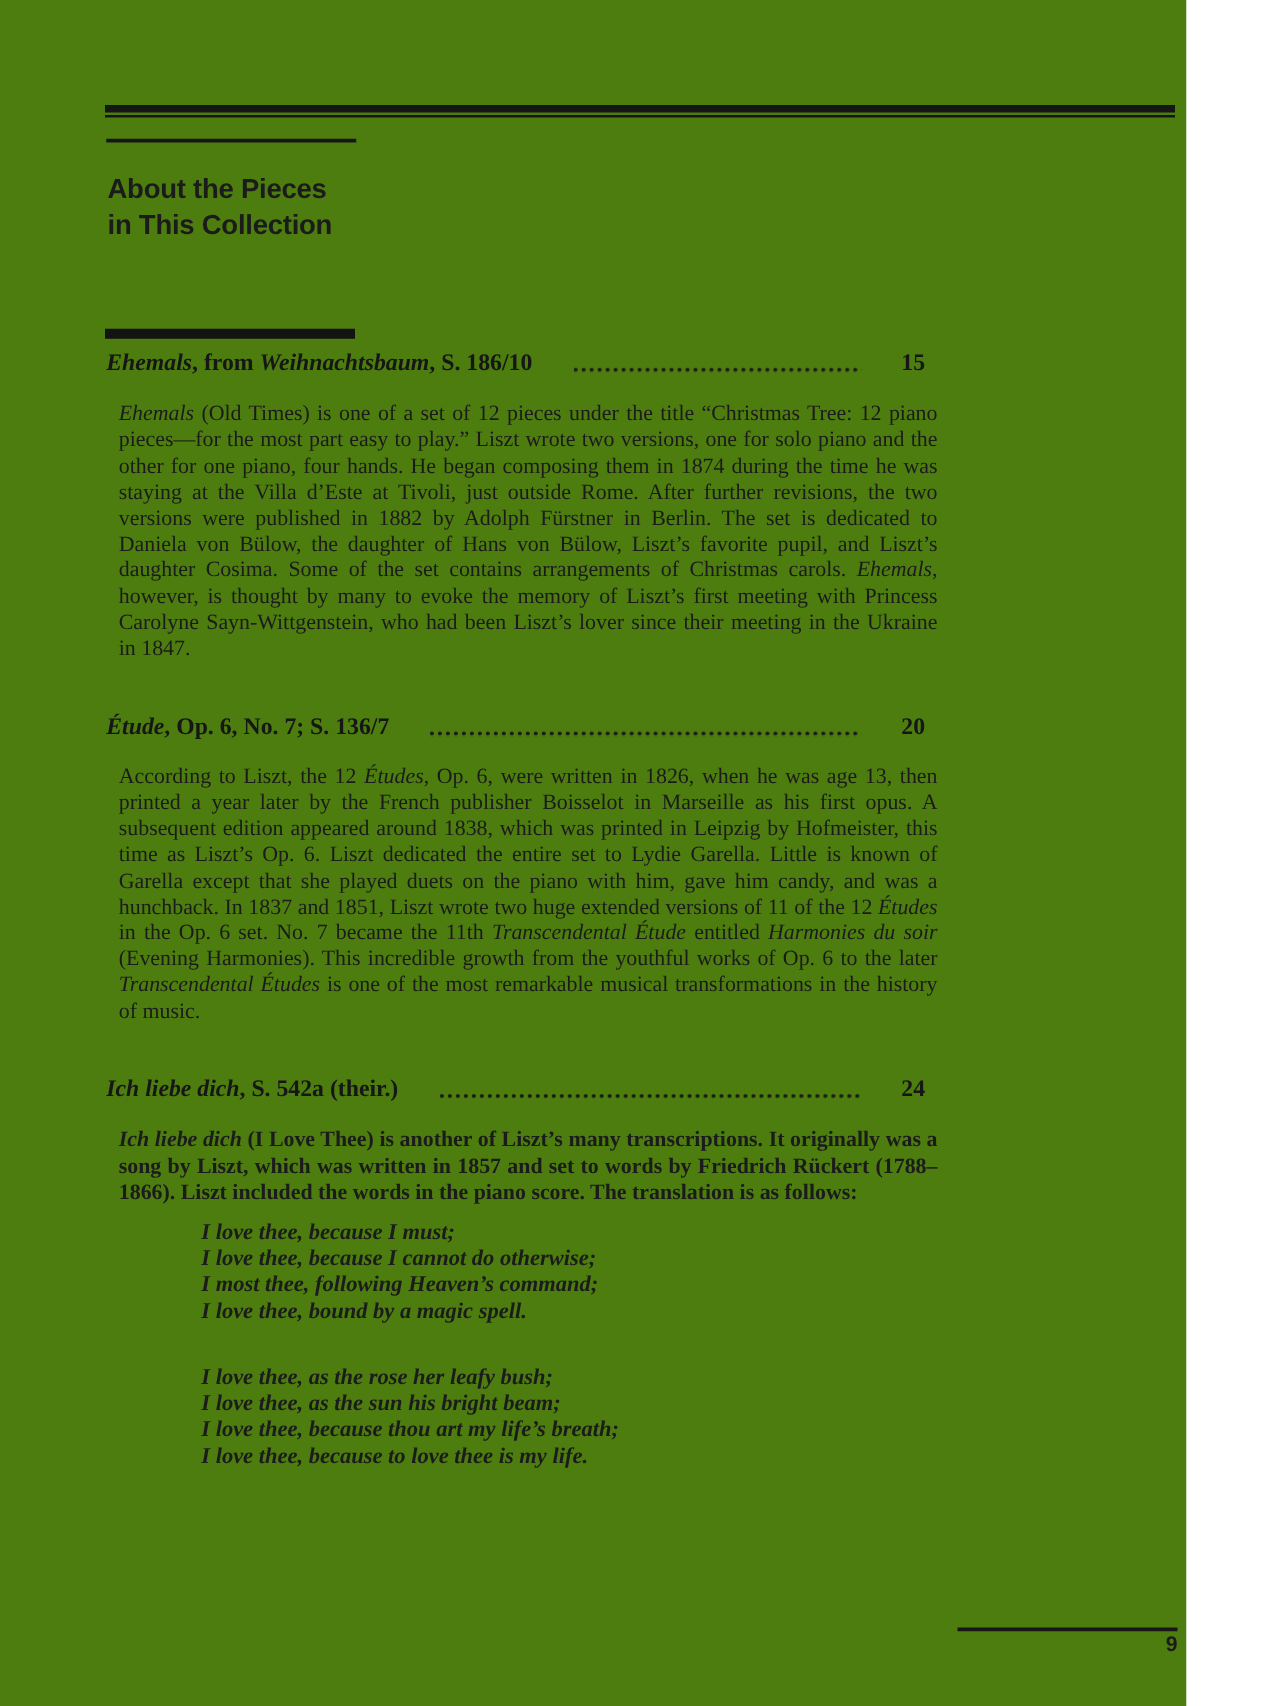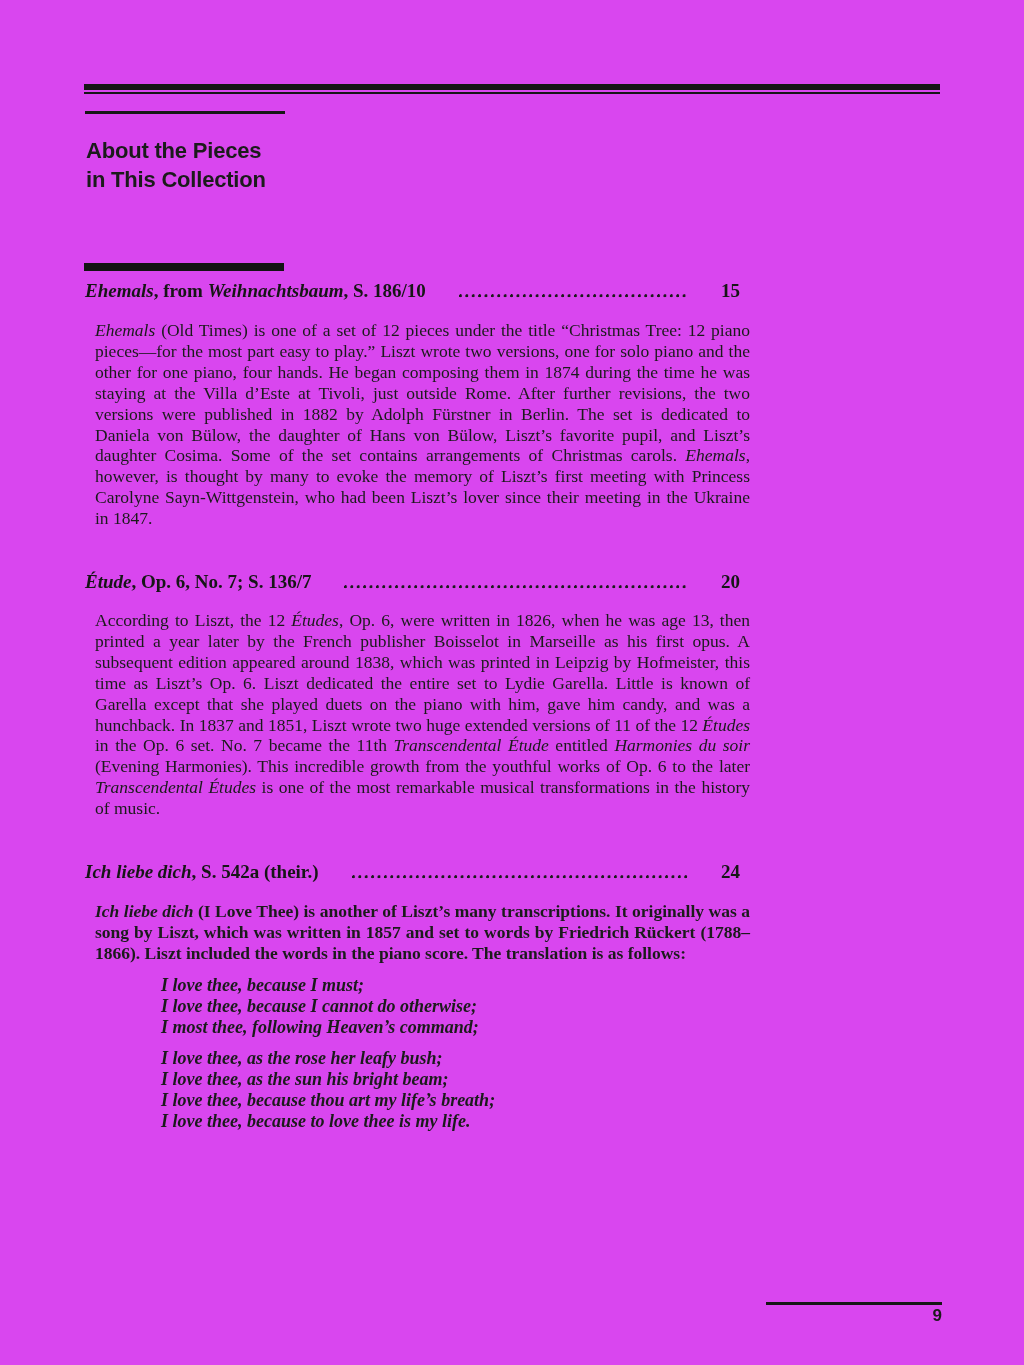--- a/index.html
+++ b/index.html
@@ -2,23 +2,23 @@
 <html><head>
 <meta charset="utf-8">
 <style>
   html, body {
     margin: 0;
     padding: 0;
     background: #ffffff;
   }
   .page {
     position: relative;
-    width: 1024px;
+    width: 949px;
     height: 1365px;
-    background: #d946ef;
+    background: #4d7c0f;
     color: #1b1b1b;
     font-family: "Liberation Serif", serif;
     overflow: hidden;
   }
   
   .top-rule {
     position: absolute;
     left: 84px;
     top: 84px;
     width: 856px;
@@ -112,21 +112,21 @@
     position: absolute;
     left: 161px;
     top: 975px;
     width: 520px;
     font-size: 18px;
     line-height: 21px;
     font-style: italic;
     color: #1b1b1b;
     font-weight: bold;
   }
-  .stanza2 { margin-top: 10px; }
+  .stanza2 { margin-top: 32px; }
 
   
   .footer-rule {
     position: absolute;
     left: 766px;
     top: 1302px;
     width: 176px;
     height: 3px;
     background: #161616;
   }
@@ -181,20 +181,21 @@
     <span class="toc-leader"></span>
     <span class="toc-page">24</span>
   </div>
   <p class="body-para p2"><span class="it">Ich liebe dich</span><span> (I Love Thee) is another of Liszt’s many transcriptions.  It originally was a song by Liszt, which was written in 1857 and set to words by Friedrich Rückert (1788–1866).  Liszt included the words in the piano score.  The translation is as follows:</span></p>
 
   <div class="poem">
     <div class="stanza">
       <div class="poem-line">I love thee, because I must;</div>
       <div class="poem-line">I love thee, because I cannot do otherwise;</div>
       <div class="poem-line">I most thee, following Heaven’s command;</div>
+      <div class="poem-line">I love thee, bound by a magic spell.</div>
     </div>
     <div class="stanza stanza2">
       <div class="poem-line">I love thee, as the rose her leafy bush;</div>
       <div class="poem-line">I love thee, as the sun his bright beam;</div>
       <div class="poem-line">I love thee, because thou art my life’s breath;</div>
       <div class="poem-line">I love thee, because to love thee is my life.</div>
     </div>
   </div>
 
   <div class="footer-rule"></div>

